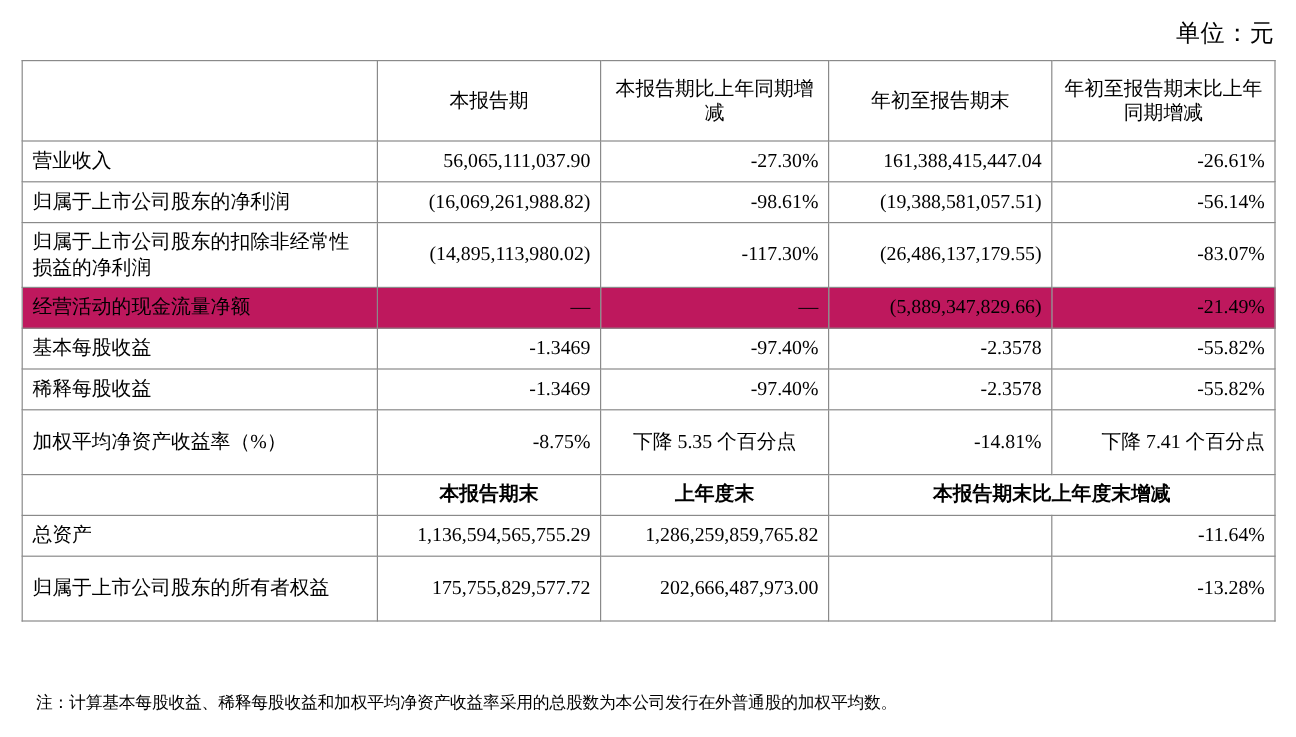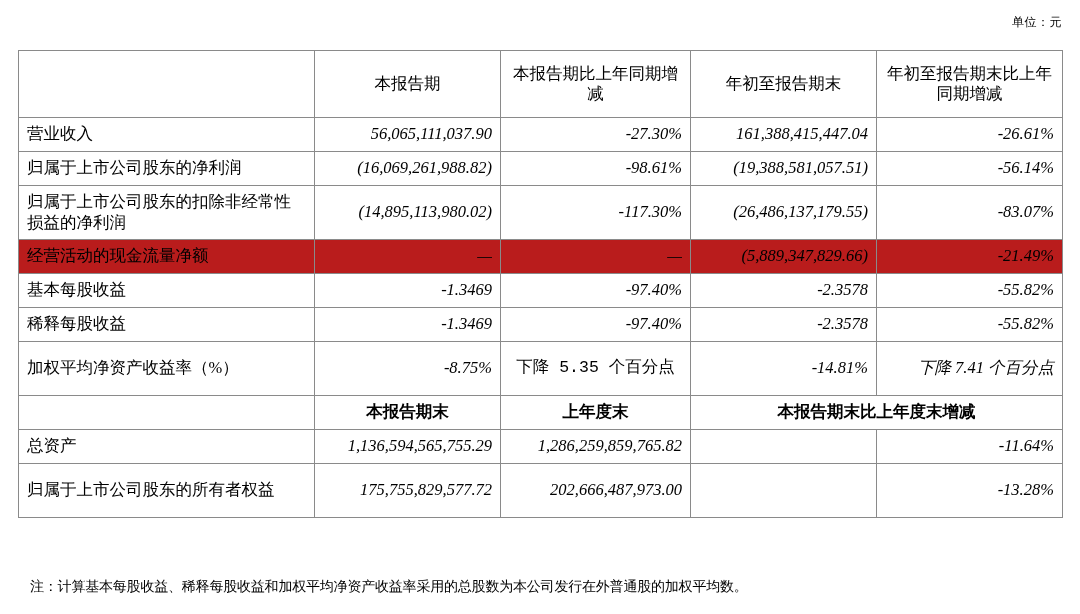--- a/index.html
+++ b/index.html
@@ -18,21 +18,21 @@
     position: relative;
     width: 1080px;
     height: 614px;
     box-sizing: border-box;
     padding: 0;
   }
   .unit-line {
     position: absolute;
     top: 14px;
     right: 18px;
-    font-size: 12px;
+    font-size: 20px;
     letter-spacing: 0.5px;
   }
   .table-wrap {
     position: absolute;
     top: 50px;
     left: 18px;
     width: 1044px;
   }
   table.fin {
     border-collapse: collapse;
@@ -58,28 +58,26 @@
     background: #ffffff;
     height: 54px;
   }
   .hdr-empty { background: #ffffff; }
   .lbl {
     text-align: left;
     margin-top: 28px;
   }
   .num {
     text-align: right;
-    font-style: italic;
   }
   .ctr {
     text-align: center;
-    font-family: Liberation Mono, monospace;
   }
   .shade {
-    background: #b91c1c;
+    background: #be185d;
   }
   .r-h { height: 34px; }
   .r-tall { height: 54px; }
   .note {
     position: absolute;
     left: 30px;
     top: 578px;
     width: 1040px;
     font-size: 14px;
     line-height: 1.3;

